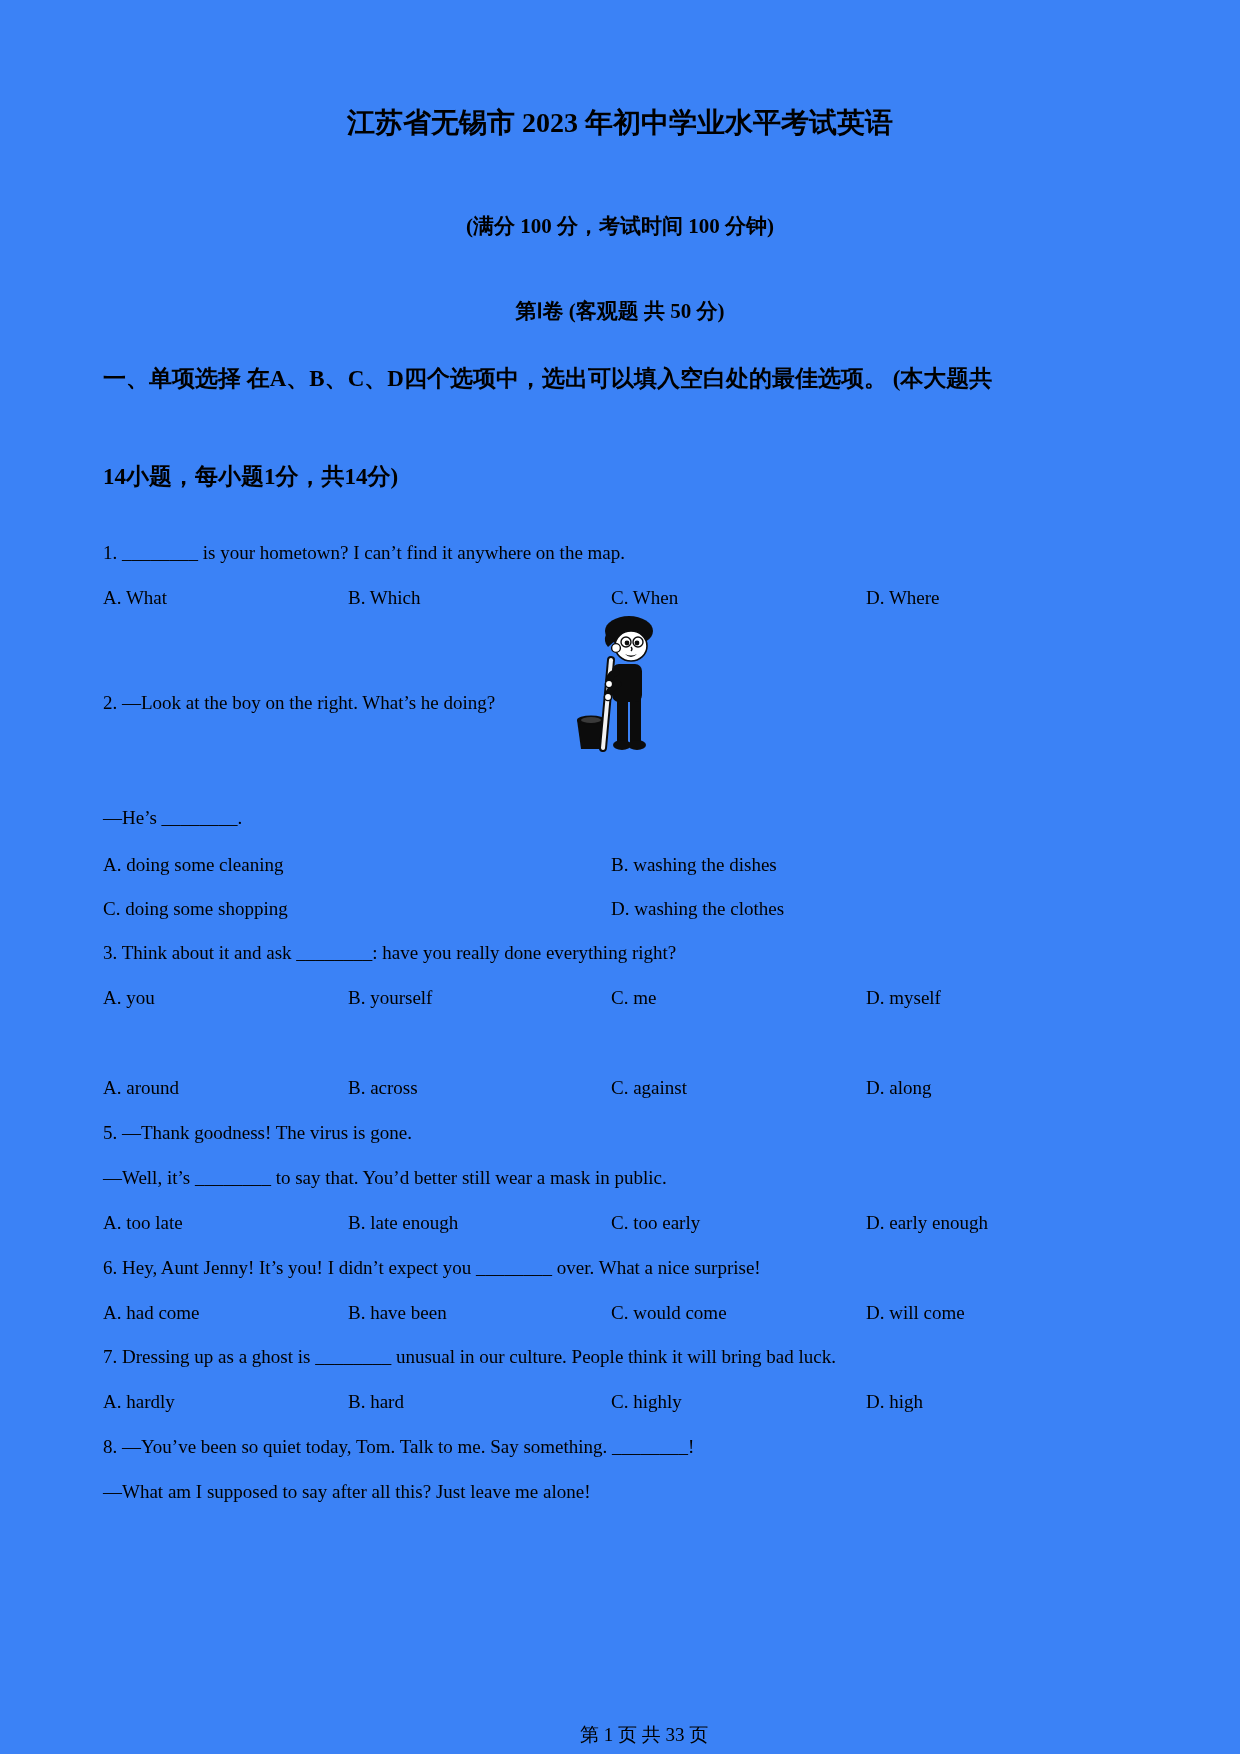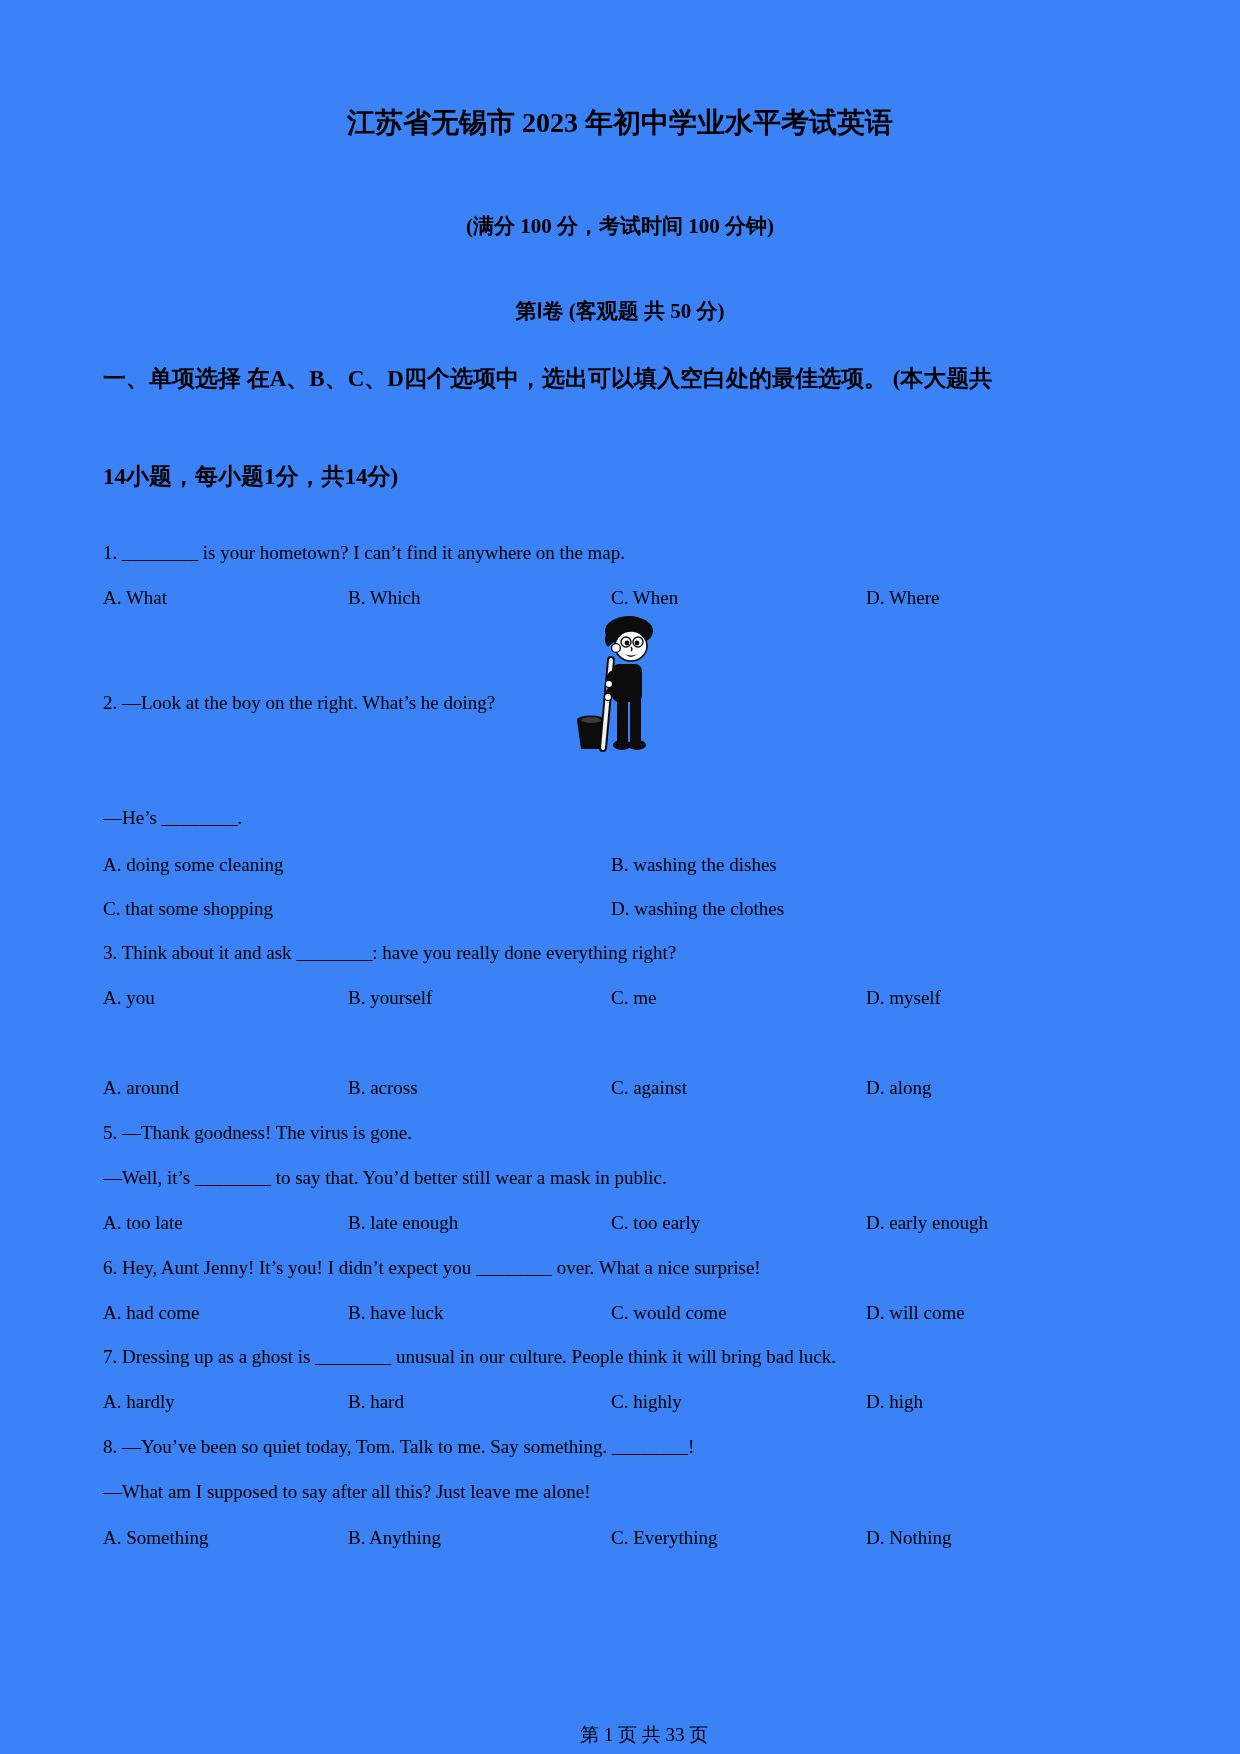--- a/index.html
+++ b/index.html
@@ -111,21 +111,21 @@
     <path d="M55,40 q6,6 12,0 q-6,3 -12,0" fill="#0c0c0c"></path>
   </svg>
 
   <div class="line" style="top:689px">2. —Look at the boy on the right. What’s he doing?</div>
   <div class="line" style="top:804px">—He’s ________.</div>
   <div class="line" style="top:851px">
     <span class="opt opt-a">A. doing some cleaning</span>
     <span class="opt opt-b2">B. washing the dishes</span>
   </div>
   <div class="line" style="top:895px">
-    <span class="opt opt-a">C. that some shopping</span>
+    <span class="opt opt-a">C. doing some shopping</span>
     <span class="opt opt-b2">D. washing the clothes</span>
   </div>
 
   <div class="line" style="top:939px">3. Think about it and ask ________: have you really done everything right?</div>
   <div class="line" style="top:984px">
     <span class="opt opt-a">A. you</span>
     <span class="opt opt-b">B. yourself</span>
     <span class="opt opt-c">C. me</span>
     <span class="opt opt-d">D. myself</span>
   </div>
@@ -142,37 +142,31 @@
   <div class="line" style="top:1209px">
     <span class="opt opt-a">A. too late</span>
     <span class="opt opt-b">B. late enough</span>
     <span class="opt opt-c">C. too early</span>
     <span class="opt opt-d">D. early enough</span>
   </div>
 
   <div class="line" style="top:1254px">6. Hey, Aunt Jenny! It’s you! I didn’t expect you ________ over. What a nice surprise!</div>
   <div class="line" style="top:1299px">
     <span class="opt opt-a">A. had come</span>
-    <span class="opt opt-b">B. have luck</span>
+    <span class="opt opt-b">B. have been</span>
     <span class="opt opt-c">C. would come</span>
     <span class="opt opt-d">D. will come</span>
   </div>
 
   <div class="line" style="top:1343px">7. Dressing up as a ghost is ________ unusual in our culture. People think it will bring bad luck.</div>
   <div class="line" style="top:1388px">
     <span class="opt opt-a">A. hardly</span>
     <span class="opt opt-b">B. hard</span>
     <span class="opt opt-c">C. highly</span>
     <span class="opt opt-d">D. high</span>
   </div>
 
   <div class="line" style="top:1433px">8. —You’ve been so quiet today, Tom. Talk to me. Say something. ________!</div>
   <div class="line" style="top:1478px">—What am I supposed to say after all this? Just leave me alone!</div>
-  <div class="line" style="top:1524px">
-    <span class="opt opt-a">A. Something</span>
-    <span class="opt opt-b">B. Anything</span>
-    <span class="opt opt-c">C. Everything</span>
-    <span class="opt opt-d">D. Nothing</span>
-  </div>
 
   <div class="line center footer" style="top:1722px">第 1 页 共 33 页</div>
 
 </div>
 
 </body></html>

